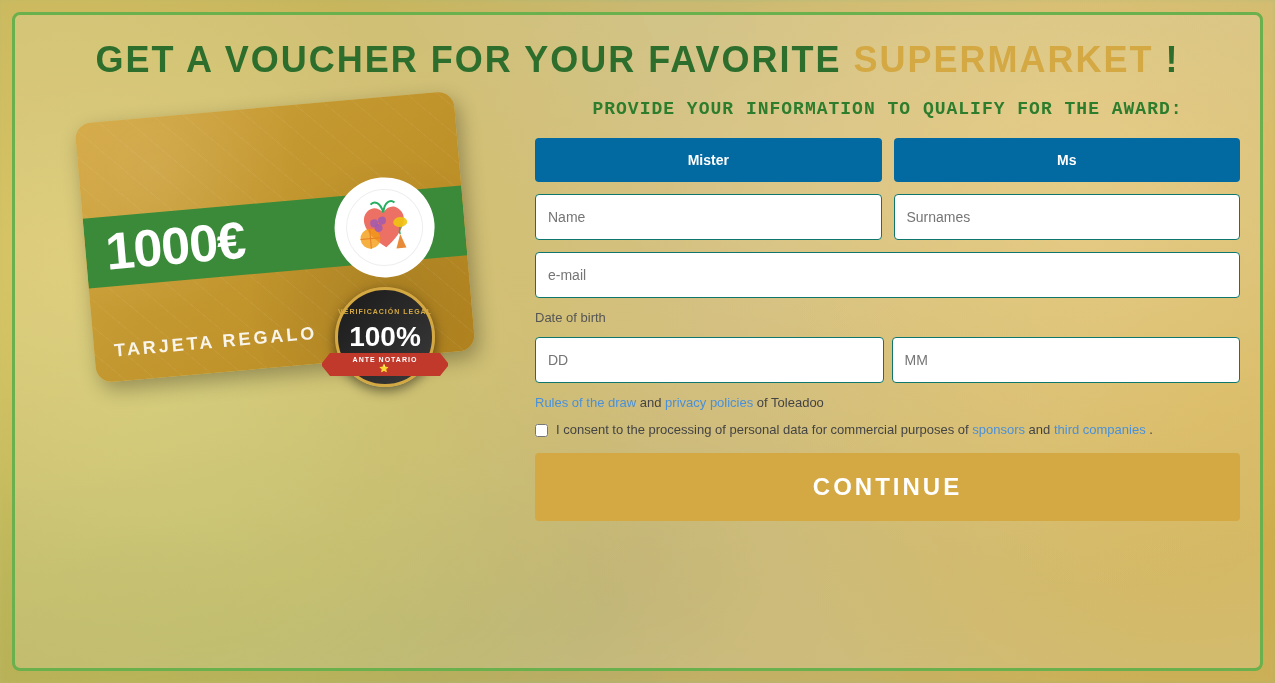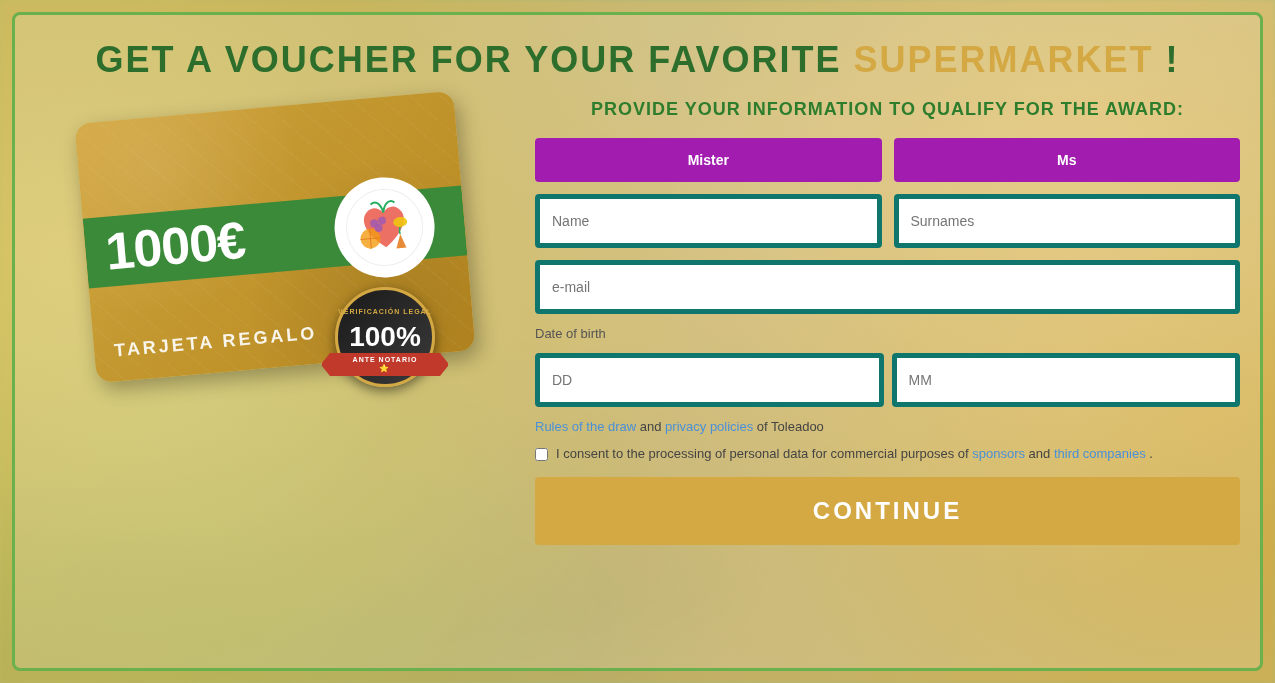--- a/index.html
+++ b/index.html
@@ -283,49 +283,50 @@
 
     .form-title {
       text-align: center;
       font-size: 18px;
       font-weight: 700;
       color: #2d7d2d;
       text-transform: uppercase;
       letter-spacing: 1px;
       line-height: 1.4;
       margin-bottom: 4px;
+      font-family: Liberation Mono, monospace;
     }
 
     .gender-row {
       display: flex;
       gap: 12px;
     }
 
     .gender-btn {
       flex: 1;
       padding: 14px;
-      background: #a21caf;
+      background: #0369a1;
       color: white;
       border: none;
       border-radius: 4px;
       font-size: 14px;
       font-weight: 600;
       cursor: pointer;
       text-align: center;
     }
 
     .name-row {
       display: flex;
       gap: 12px;
     }
 
     .form-input {
       width: 100%;
       padding: 14px 12px;
-      border: 5px solid #0f766e;
+      border: 1px solid #0f766e;
       border-radius: 4px;
       font-size: 14px;
       color: #888;
       background: white;
       outline: none;
     }
 
     .dob-label {
       font-size: 13px;
       color: #555;

